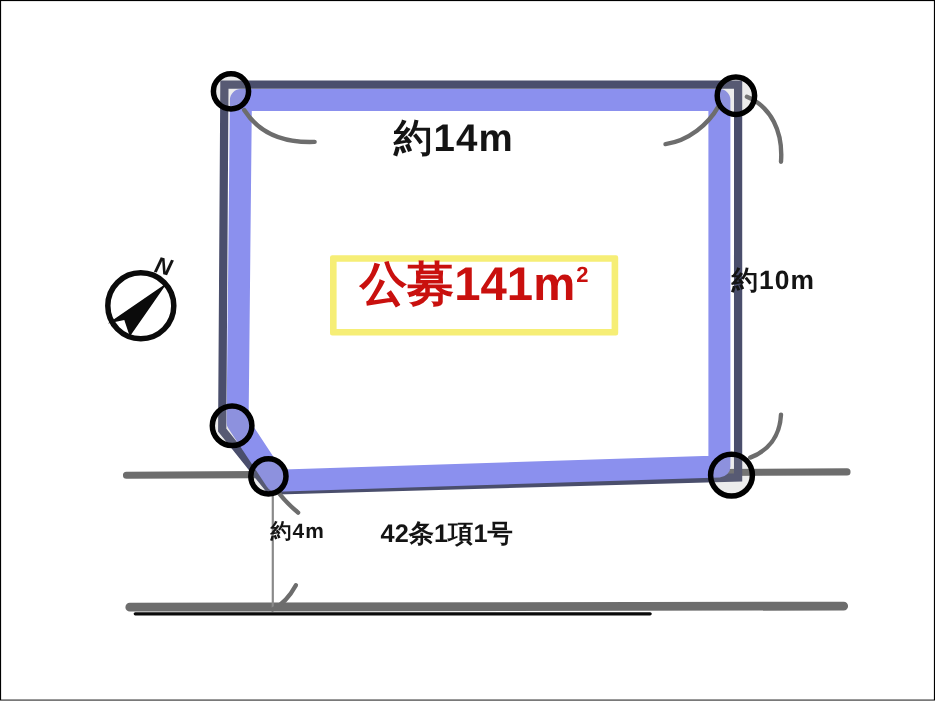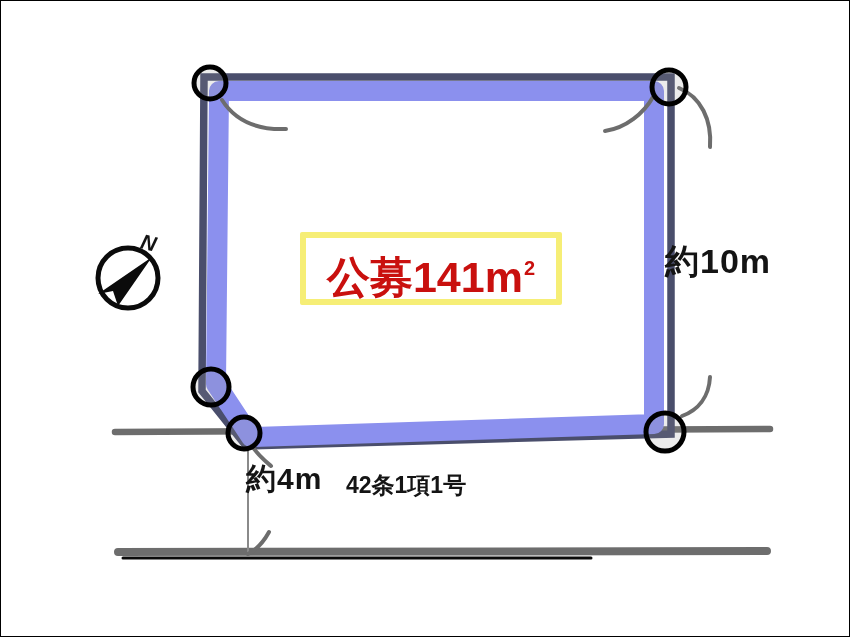--- a/index.html
+++ b/index.html
@@ -7,27 +7,27 @@
     position:relative;width:850px;height:637px;background:#ffffff;
     border:1px solid #000;box-sizing:border-box;overflow:hidden;
     font-family:"Liberation Sans","DejaVu Sans",sans-serif;
   }
   .canvas svg{position:absolute;left:0;top:0;}
   .lbl{
     position:absolute;font-weight:bold;color:#141414;line-height:1;
     white-space:nowrap;letter-spacing:1px;
   }
   .lbl-top{left:357px;top:107px;font-size:35px;}
-  .lbl-right{left:664px;top:243px;font-size:34px;}
-  .lbl-4m{left:245px;top:463px;font-size:30px;}
+  .lbl-right{left:664px;top:243px;font-size:24px;}
+  .lbl-4m{left:245px;top:473px;font-size:19px;}
   .lbl-class{left:345px;top:473px;font-size:23px;letter-spacing:0;}
   .area-box{
     position:absolute;left:299px;top:231px;width:262px;height:73px;
     background:#ffffff;border:6px solid #f6ee76;box-sizing:border-box;
-    display:flex;align-items:flex-end;justify-content:center;border-radius:2px;
+    display:flex;align-items:flex-start;justify-content:center;border-radius:2px;
   }
   .area-text{
     color:#c9100e;font-size:43px;font-weight:bold;line-height:1;
     letter-spacing:0px;white-space:nowrap;
   }
   .area-sup{font-size:20px;position:relative;top:-17px;margin-left:1px;font-weight:bold;}
   .lbl-n{
     left:140px;top:231px;font-size:21px;font-style:italic;
     transform:rotate(14deg);letter-spacing:0;
   }
@@ -59,20 +59,21 @@
     <circle cx="209" cy="82" r="16" fill="rgba(150,150,150,0.18)" stroke="#000" stroke-width="5"></circle>
     <circle cx="668" cy="86" r="17" fill="rgba(150,150,150,0.18)" stroke="#000" stroke-width="5"></circle>
     <circle cx="210" cy="386" r="18" fill="rgba(150,150,150,0.18)" stroke="#000" stroke-width="5"></circle>
     <circle cx="243" cy="432" r="16" fill="rgba(150,150,150,0.18)" stroke="#000" stroke-width="5"></circle>
     <circle cx="664" cy="431" r="19" fill="rgba(150,150,150,0.18)" stroke="#000" stroke-width="5"></circle>
 
     <circle cx="127" cy="277" r="30" fill="#ffffff" stroke="#0b0b0b" stroke-width="5"></circle>
     <polygon points="151,256 97,293 112,290 117,305" fill="#0b0b0b"></polygon>
   </svg>
 
+  <div class="lbl lbl-top">約14m</div>
   <div class="lbl lbl-right">約10m</div>
   <div class="lbl lbl-4m">約4m</div>
   <div class="lbl lbl-class">42条1項1号</div>
   <div class="lbl lbl-n">N</div>
 
   <div class="area-box">
     <div class="area-text"><span>公募141m</span><span class="area-sup">2</span></div>
   </div>
 
 </div>

